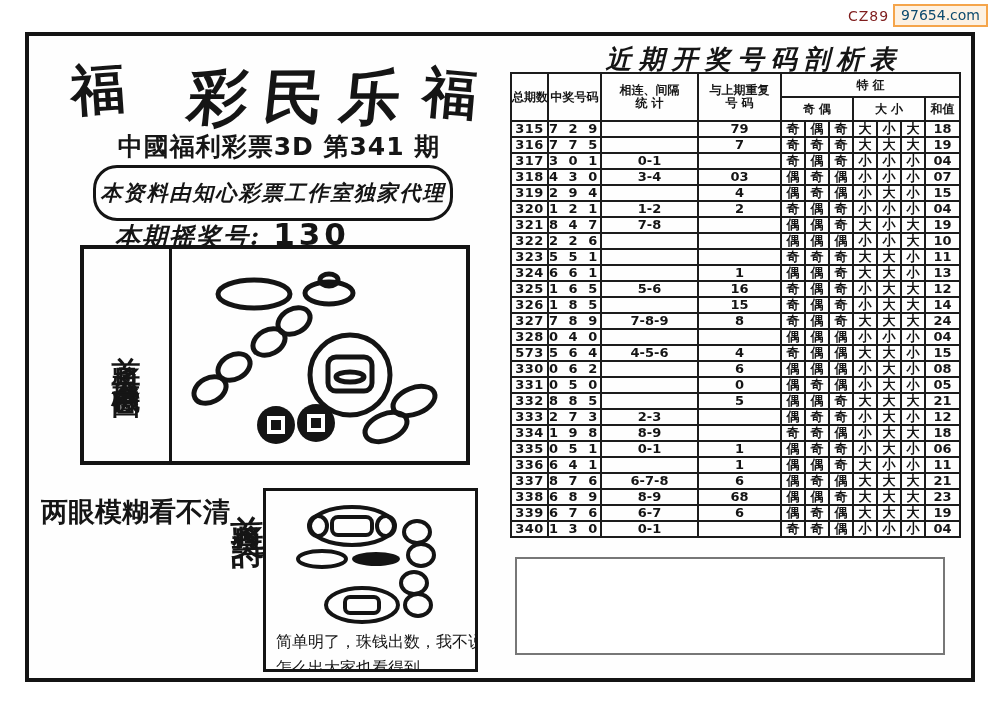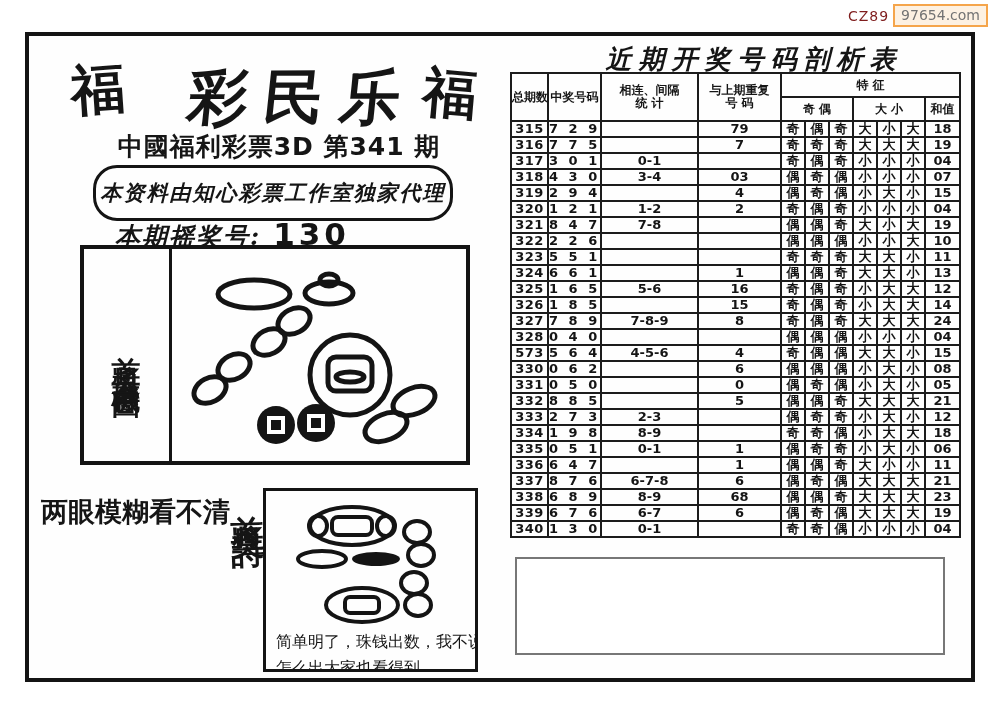--- a/index.html
+++ b/index.html
@@ -10,21 +10,21 @@
     position:relative;
     overflow:hidden;
     color:#151515;
   }
   .page { position:absolute; inset:0; }
 
   
   .watermark { position:absolute; top:4px; right:12px; display:flex; align-items:center; gap:4px; font-size:14px; }
   .wm-code { color:#7f1d1d; letter-spacing:1px; }
   .wm-site {
-    color:#737373; background:#fdf1e2; border:2px solid #f5a54b;
+    color:#0c4a6e; background:#fdf1e2; border:2px solid #f5a54b;
     padding:0 6px 1px 6px; font-size:14px; line-height:18px;
   }
 
   
   .sheet {
     position:absolute; left:25px; top:32px; width:950px; height:650px;
     border:4px solid #141414; background:#fefefe;
   }
 
   
@@ -504,21 +504,21 @@
             <td>偶</td>
             <td>奇</td>
             <td>奇</td>
             <td>小</td>
             <td>大</td>
             <td>小</td>
             <td>06</td>
           </tr>
           <tr>
             <td class="c-period">336</td>
-            <td class="c-nums">6 4 7</td>
+            <td class="c-nums">6 4 1</td>
             <td></td>
             <td>1</td>
             <td>偶</td>
             <td>偶</td>
             <td>奇</td>
             <td>大</td>
             <td>小</td>
             <td>小</td>
             <td>11</td>
           </tr>

